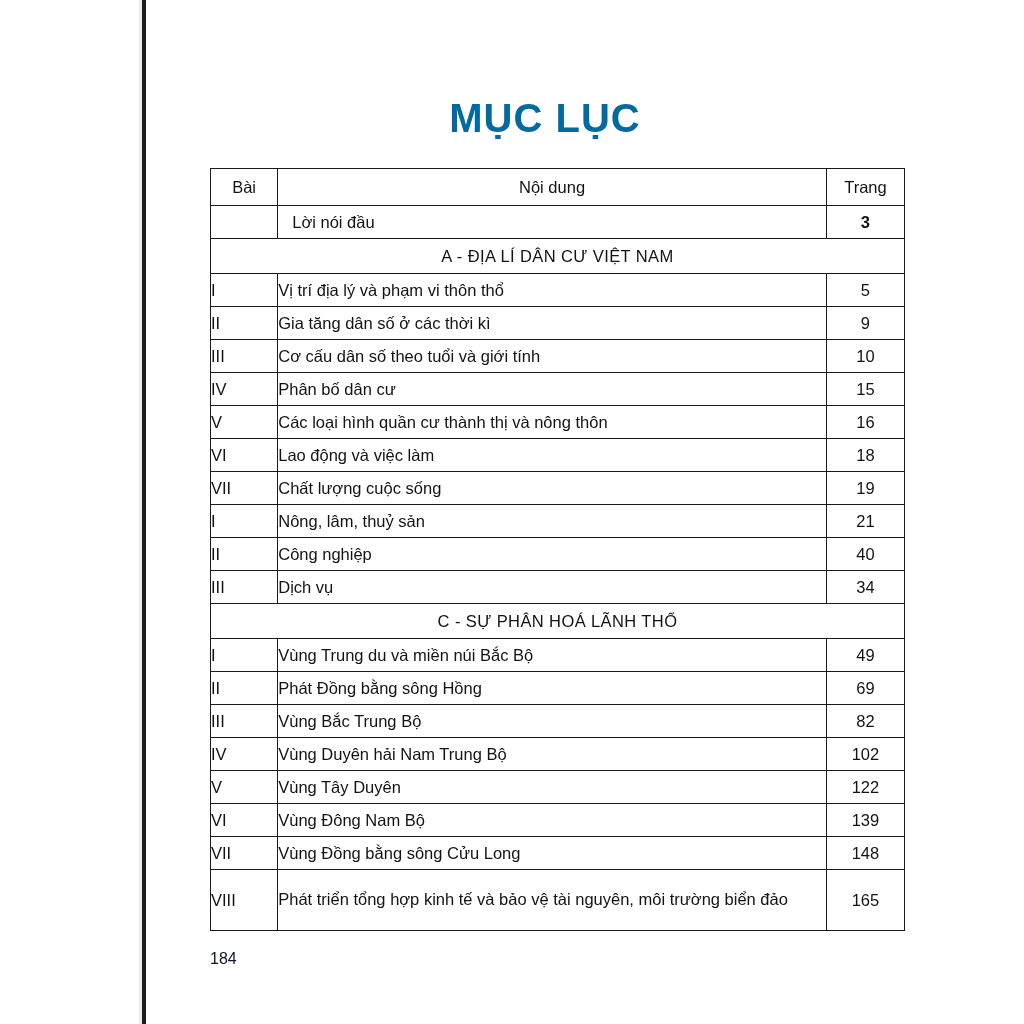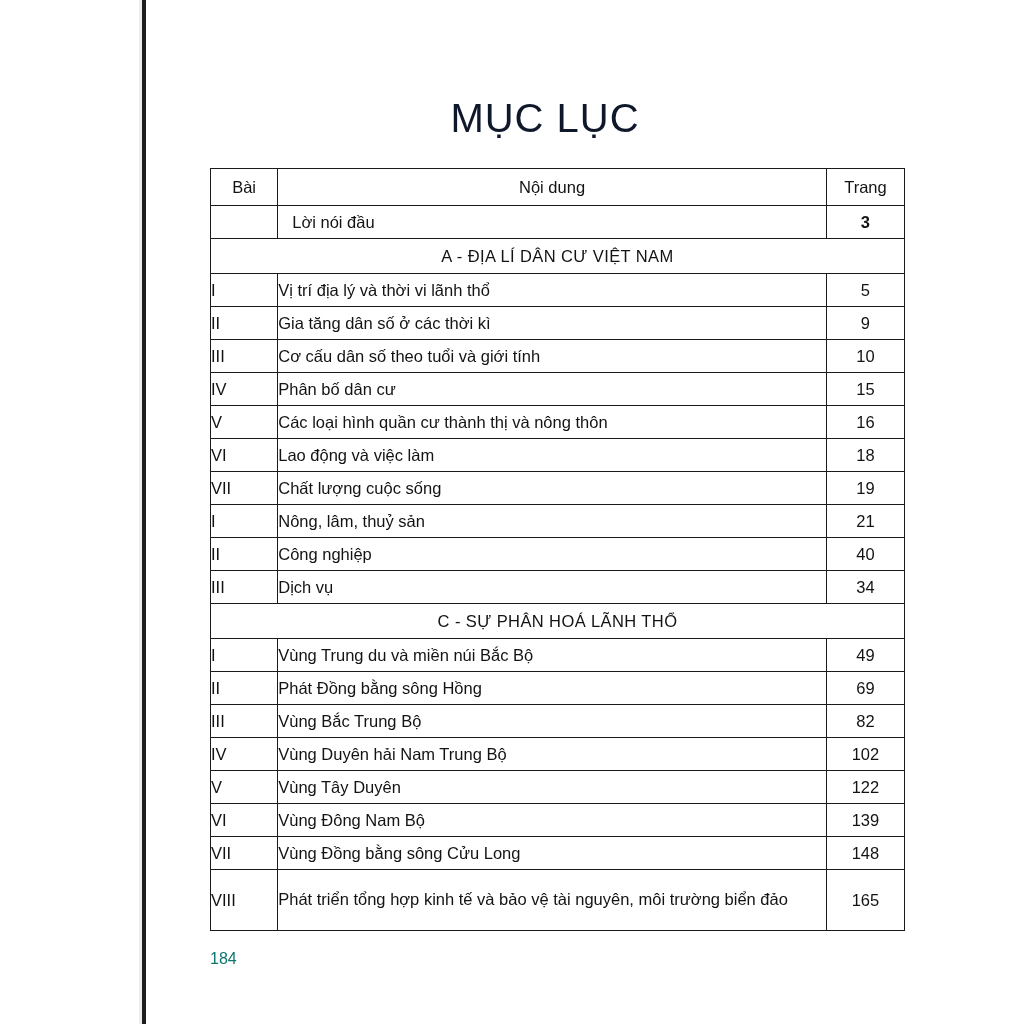--- a/index.html
+++ b/index.html
@@ -52,23 +52,23 @@
     height: 1024px;
     background: #ffffff;
   }
   .doc-title {
     position: absolute;
     left: 0;
     top: 96px;
     width: 790px;
     text-align: center;
     font-size: 40px;
-    font-weight: normal;
+    font-weight: bold;
     letter-spacing: 1px;
-    color: #0f172a;
+    color: #0369a1;
   }
   table.toc {
     position: absolute;
     left: 60px;
     top: 168px;
     width: 695px;
     border-collapse: collapse;
     table-layout: fixed;
     border-radius: 28px;
   }
@@ -117,21 +117,21 @@
     height: 52px;
     line-height: 1.45;
     padding-top: 4px;
     padding-bottom: 4px;
   }
   .page-number {
     position: absolute;
     left: 60px;
     top: 950px;
     font-size: 16px;
-    color: #0f766e;
+    color: #0f172a;
   }
 </style>
 </head>
 <body>
 
 <div class="page">
 
   <div class="edge-strip">
     <div class="shade"></div>
     <div class="shade2"></div>
@@ -156,21 +156,21 @@
       <tr class="entry-row row-intro">
             <td class="cell-bai"></td>
             <td class="cell-noi">Lời nói đầu</td>
             <td class="cell-trang" style="font-weight: bold;">3</td>
           </tr>
           <tr class="section-row">
             <td colspan="3">A - ĐỊA LÍ DÂN CƯ VIỆT NAM</td>
           </tr>
           <tr class="entry-row">
             <td class="cell-bai">I</td>
-            <td class="cell-noi">Vị trí địa lý và thời vi lãnh thổ</td>
+            <td class="cell-noi">Vị trí địa lý và phạm vi thôn thổ</td>
             <td class="cell-trang">5</td>
           </tr>
           <tr class="entry-row">
             <td class="cell-bai">II</td>
             <td class="cell-noi">Gia tăng dân số ở các thời kì</td>
             <td class="cell-trang">9</td>
           </tr>
           <tr class="entry-row">
             <td class="cell-bai">III</td>
             <td class="cell-noi">Cơ cấu dân số theo tuổi và giới tính</td>

